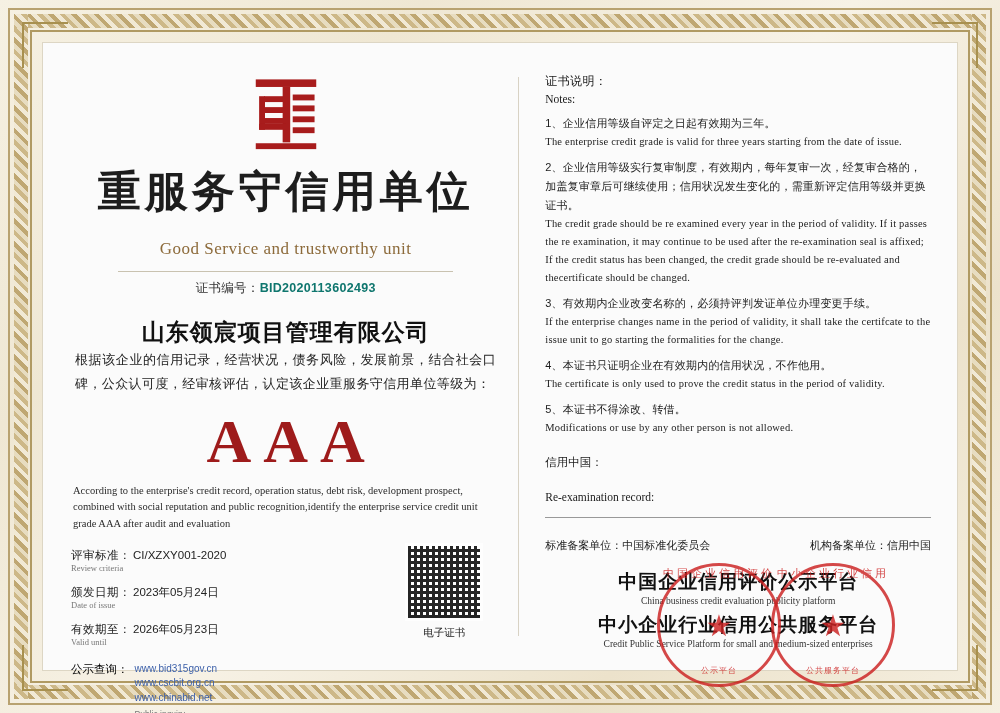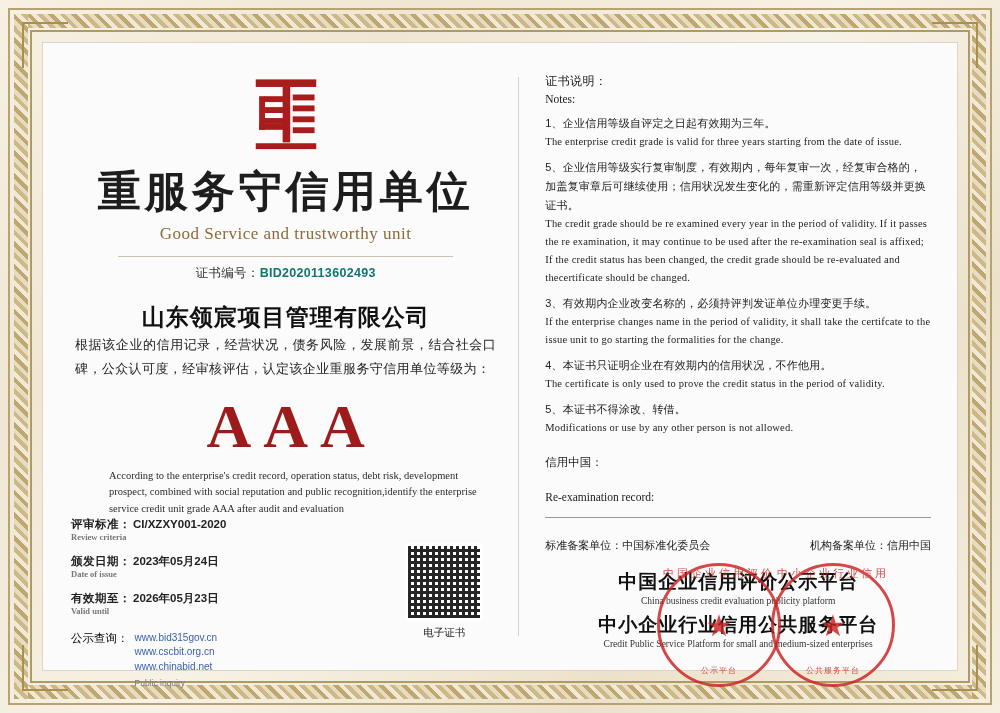--- a/index.html
+++ b/index.html
@@ -95,21 +95,21 @@
     letter-spacing:4px;
     color:#1d1d1d;
     margin-top:8px;
   }
   .sub-title{
     text-align:center;
     font-size:17px;
     color:#8c6a3a;
     font-family:"Liberation Serif", serif;
     letter-spacing:0.5px;
-    margin-top:3px;
+    margin-top:18px;
   }
   .title-rule{
     width:78%;
     height:1px;
     background:#c9c2b0;
     margin:12px auto 0 auto;
   }
   .cert-no{
     text-align:center;
     font-size:12.5px;
@@ -145,26 +145,25 @@
     margin:10px 0 4px 0;
     text-indent:12px;
   }
   .en-statement{
     font-size:10.5px;
     line-height:1.55;
     color:#2b2b2b;
     font-family:"Liberation Serif", serif;
     margin-top:6px;
     padding:0 2px;
-    margin-left:36px;
   }
   .meta{
+    margin-top:16px;
     font-size:11.5px;
     color:#222;
-    font-weight:bold;
   }
   .meta-row{
     margin-bottom:11px;
     line-height:1.25;
   }
   .meta-row .cn{letter-spacing:0.5px;}
   .meta-row .en{
     font-size:8.5px;color:#777;display:block;margin-top:1px;
     font-family:"Liberation Serif", serif;
   }
@@ -335,21 +334,21 @@
 
     <div class="col-right">
       <div class="r-head">证书说明：</div>
       <div class="r-head-en">Notes:</div>
 
       <div class="note">
         <span class="cn">1、企业信用等级自评定之日起有效期为三年。</span>
         <span class="en">The enterprise credit grade is valid for three years starting from the date of issue.</span>
       </div>
       <div class="note">
-        <span class="cn">5、企业信用等级实行复审制度，有效期内，每年复审一次，经复审合格的，加盖复审章后可继续使用；信用状况发生变化的，需重新评定信用等级并更换证书。</span>
+        <span class="cn">2、企业信用等级实行复审制度，有效期内，每年复审一次，经复审合格的，加盖复审章后可继续使用；信用状况发生变化的，需重新评定信用等级并更换证书。</span>
         <span class="en">The credit grade should be re examined every year in the period of validity. If it passes the re examination, it may continue to be used after the re-examination seal is affixed; If the credit status has been changed, the credit grade should be re-evaluated and thecertificate should be changed.</span>
       </div>
       <div class="note">
         <span class="cn">3、有效期内企业改变名称的，必须持评判发证单位办理变更手续。</span>
         <span class="en">If the enterprise changes name in the period of validity, it shall take the certifcate to the issue unit to go starting the formalities for the change.</span>
       </div>
       <div class="note">
         <span class="cn">4、本证书只证明企业在有效期内的信用状况，不作他用。</span>
         <span class="en">The certificate is only used to prove the credit status in the period of validity.</span>
       </div>

